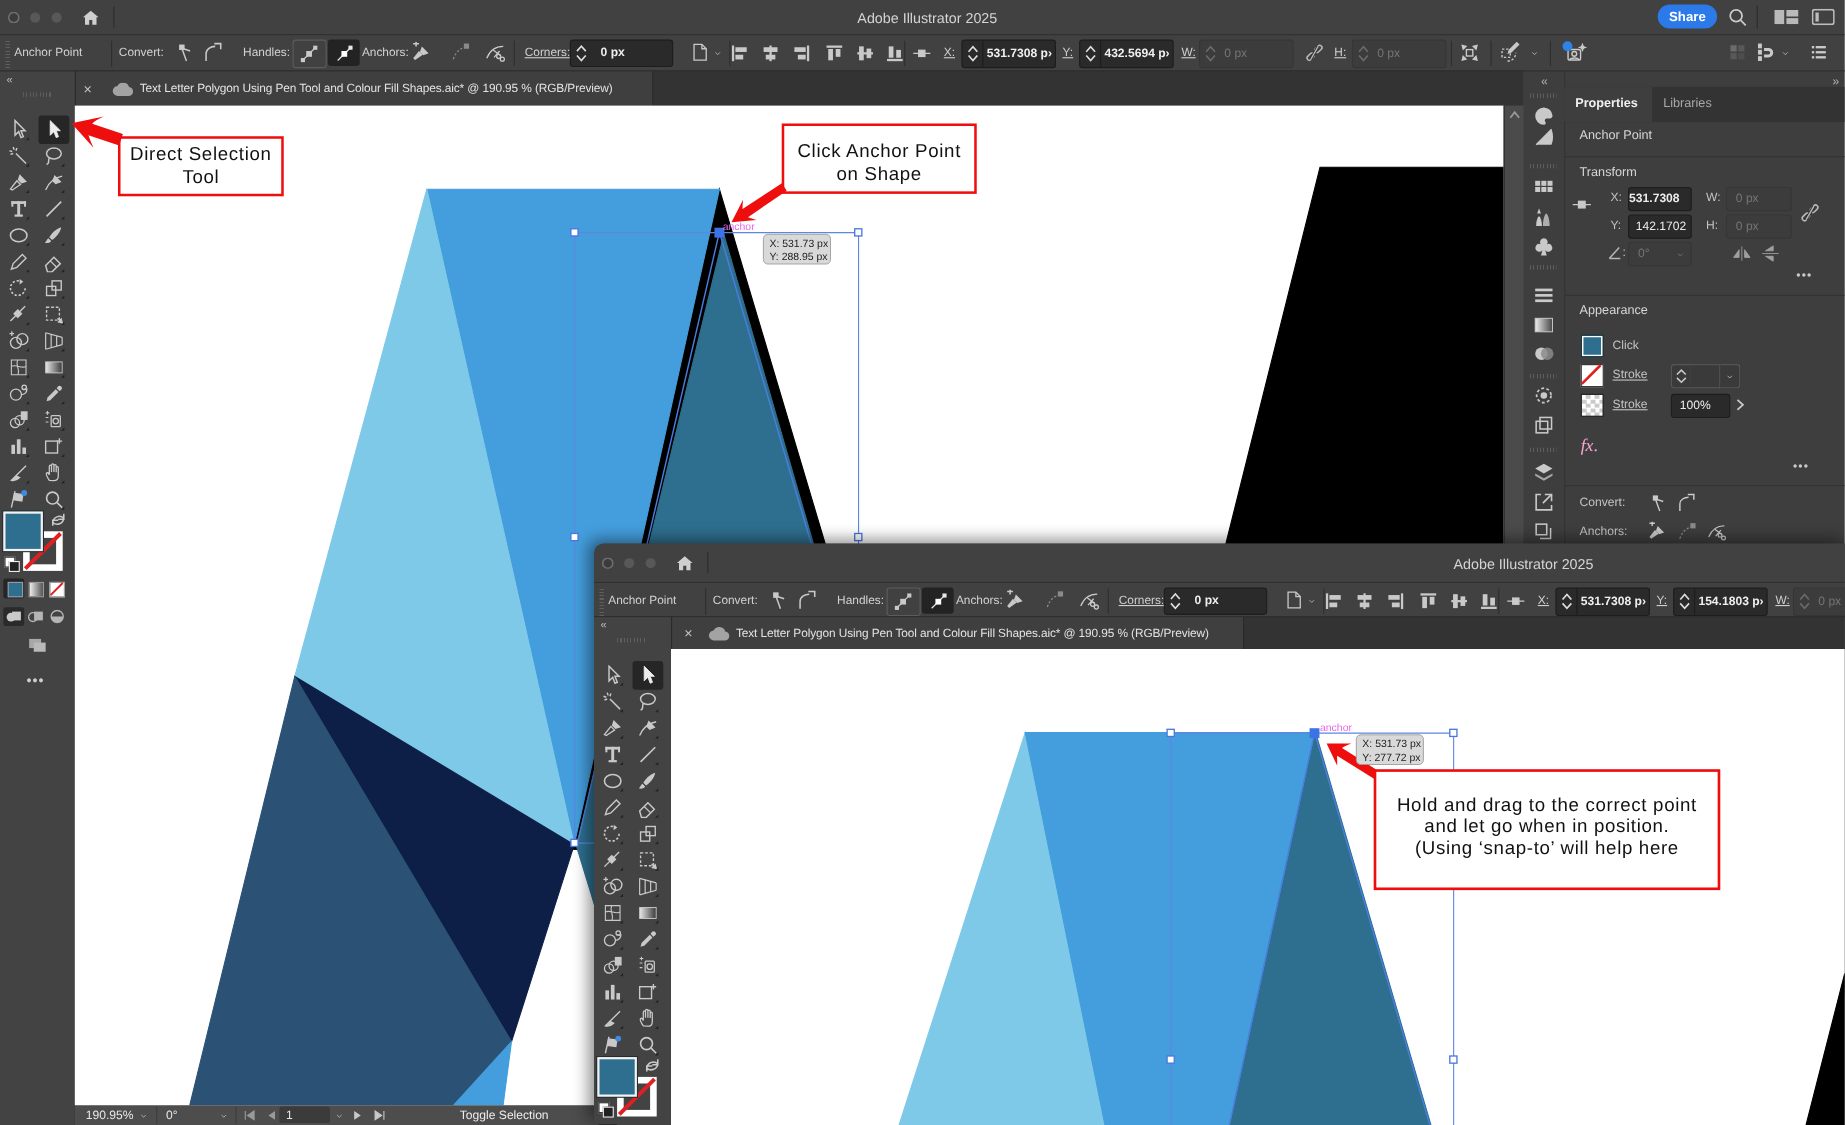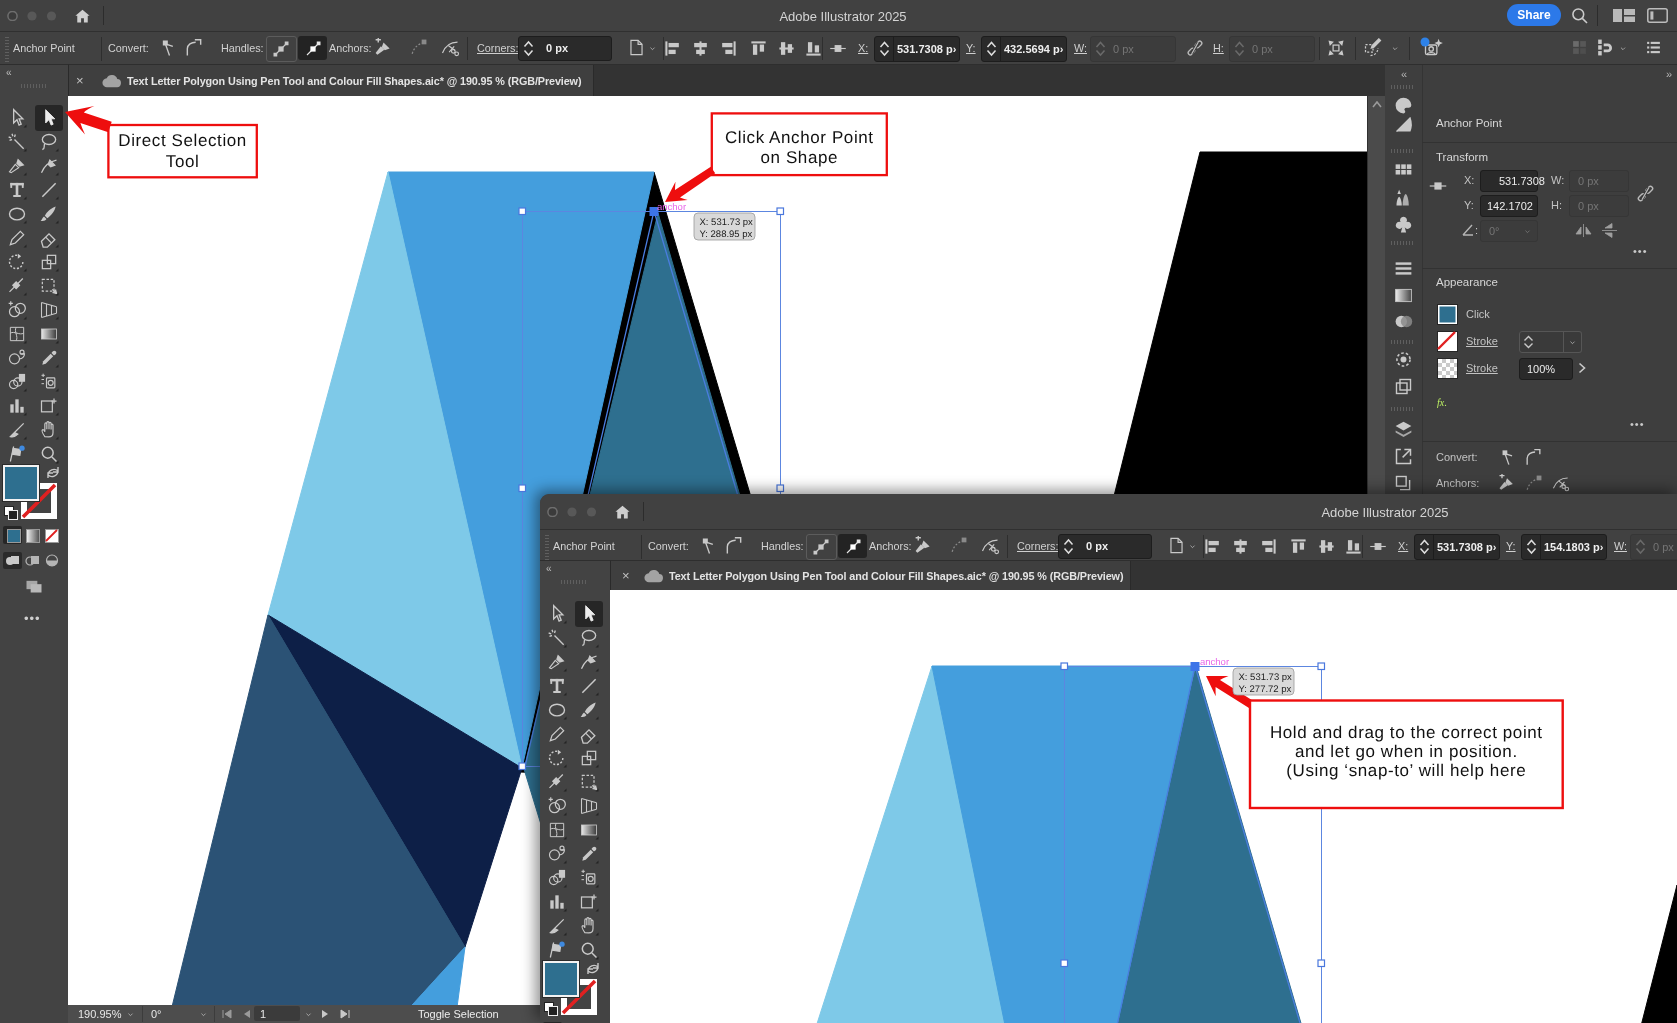--- a/index.html
+++ b/index.html
@@ -4,21 +4,21 @@
 <style>
 html,body{margin:0;padding:0;}
 body{width:1677px;height:1023px;overflow:hidden;position:relative;background:#fff;
   font-family:"Liberation Sans",sans-serif;-webkit-font-smoothing:antialiased;}
 text{text-rendering:geometricPrecision;}
 .abs{position:absolute;}
 .titlebar{position:absolute;left:0;right:0;background:#414141;}
 .controlbar{position:absolute;left:0;right:0;background:#414141;border-top:1px solid #303030;}
 .tabbar{position:absolute;background:#333333;border-top:1px solid #2e2e2e;}
 .tab{position:absolute;top:0;bottom:0;background:#3f3f3f;border-right:1px solid #2a2a2a;}
-.tabtxt{position:absolute;font-size:10.8px;font-weight:bold;color:#e3e3e3;white-space:nowrap;letter-spacing:-0.1px;}
+.tabtxt{position:absolute;font-size:10.8px;font-weight:normal;color:#e3e3e3;white-space:nowrap;letter-spacing:-0.1px;}
 .ui{position:absolute;font-size:10.8px;color:#d2d2d2;white-space:nowrap;}
 .lbl{position:absolute;font-size:10.8px;color:#cfcfcf;text-decoration:underline;white-space:nowrap;}
 .vsep{position:absolute;width:1px;background:#2e2e2e;}
 .field{position:absolute;background:#2a2a2a;border:1px solid #1d1d1d;border-radius:3px;}
 .fieldtxt{position:absolute;font-size:11px;font-weight:bold;color:#efefef;white-space:nowrap;}
 .dfield{position:absolute;background:#3c3c3c;border:1px solid #363636;border-radius:3px;}
 .dtxt{position:absolute;font-size:11px;color:#757575;white-space:nowrap;}
 .steps{position:absolute;width:18px;border-right:1px solid #1d1d1d;}
 .toolbar{position:absolute;background:#434343;border-right:1px solid #2a2a2a;border-top:1px solid #2e2e2e;}
 .statusbar{position:absolute;background:#4d4d4d;}
@@ -917,29 +917,34 @@
     <svg class="abs" style="left:8px;top:354px" width="21" height="21">
         <use href="#i-layers" width="21" height="21"></use>
       </svg>
     <svg class="abs" style="left:8px;top:381px" width="21" height="21">
         <use href="#i-export" width="21" height="21"></use>
       </svg>
     <svg class="abs" style="left:8px;top:408px" width="21" height="21">
         <use href="#i-artbs" width="21" height="21"></use>
       </svg>
 
+    <div class="abs" style="left:37px;top:14px;width:255px;height:32px;background:#333333">
+      <div class="abs" style="left:0;top:0;width:80px;height:32px;background:#3e3e3e"></div>
+      <div class="ptxt" style="left:10px;top:9px;font-weight:bold;color:#f0f0f0">Properties</div>
+      <div class="ptxt" style="left:90px;top:9px;color:#a8a8a8">Libraries</div>
+    </div>
     <div class="ptxt" style="left:51px;top:52px">Anchor Point</div>
     <div class="panel-sep" style="left:37px;top:77px"></div>
     <div class="ptxt" style="left:51px;top:86px">Transform</div>
     <svg class="abs" style="left:42px;top:112px" width="22" height="18">
         <use href="#i-refpt" width="22" height="18"></use>
       </svg>
     <div class="pl" style="left:79px;top:109px">X:</div>
     <div class="field" style="left:95px;top:105px;width:56px;height:20px">
-        <div class="fieldtxt" style="left:18px;top:3.5px;font-weight:normal;color:#ececec">531.7308</div>
+        <div class="fieldtxt" style="left:0;top:3.5px;font-weight:bold;color:#ececec">531.7308</div>
       </div>
     <div class="pl" style="left:166px;top:109px">W:</div>
     <div class="dfield" style="left:184px;top:105px;width:58px;height:20px">
         <div class="dtxt" style="left:8px;top:3.5px">0 px</div>
       </div>
     <svg class="abs" style="left:250px;top:118px" width="21" height="21">
         <use href="#i-linkoff" width="21" height="21"></use>
       </svg>
     <div class="pl" style="left:79px;top:134px">Y:</div>
     <div class="field" style="left:95px;top:130px;width:56px;height:20px">
@@ -988,21 +993,21 @@
       </div>
     <div class="swatch" style="left:52px;top:293px;background:
       repeating-conic-gradient(#cacaca 0% 25%, #fff 0% 50%) 0 0/ 8px 8px"></div>
     <div class="pl" style="left:81px;top:297px;text-decoration:underline">Stroke</div>
     <div class="field" style="left:134px;top:293px;width:52px;height:20px">
         <div class="fieldtxt" style="left:7px;top:3.5px;font-weight:normal;color:#ececec">100%</div>
       </div>
     <svg class="abs" style="left:193px;top:297px" width="8" height="12">
         <path d="M1.5 1.5 L6.5 6 L1.5 10.5" fill="none" stroke="#c9c9c9" stroke-width="1.6"></path>
       </svg>
-    <div class="abs" style="left:52px;top:332px;color:#bef264;font-size:10px;font-style:italic;font-family:'Liberation Serif',serif">fx<span style="font-style:normal">.</span></div>
+    <div class="abs" style="left:52px;top:332px;color:#f9a8d4;font-size:16px;font-style:italic;font-family:'Liberation Serif',serif">fx<span style="font-style:normal">.</span></div>
     <div class="abs" style="left:245px;top:353px;color:#c9c9c9;font-size:11px;letter-spacing:1px">•••</div>
     <div class="panel-sep" style="left:37px;top:376px"></div>
     <div class="pl" style="left:51px;top:386px">Convert:</div>
     <svg class="abs" style="left:112px;top:383px" width="19" height="19">
         <use href="#i-convert1" width="19" height="19"></use>
       </svg>
     <svg class="abs" style="left:139px;top:383px" width="19" height="19">
         <use href="#i-convert2" width="19" height="19"></use>
       </svg>
     <div class="pl" style="left:51px;top:412px">Anchors:</div>

